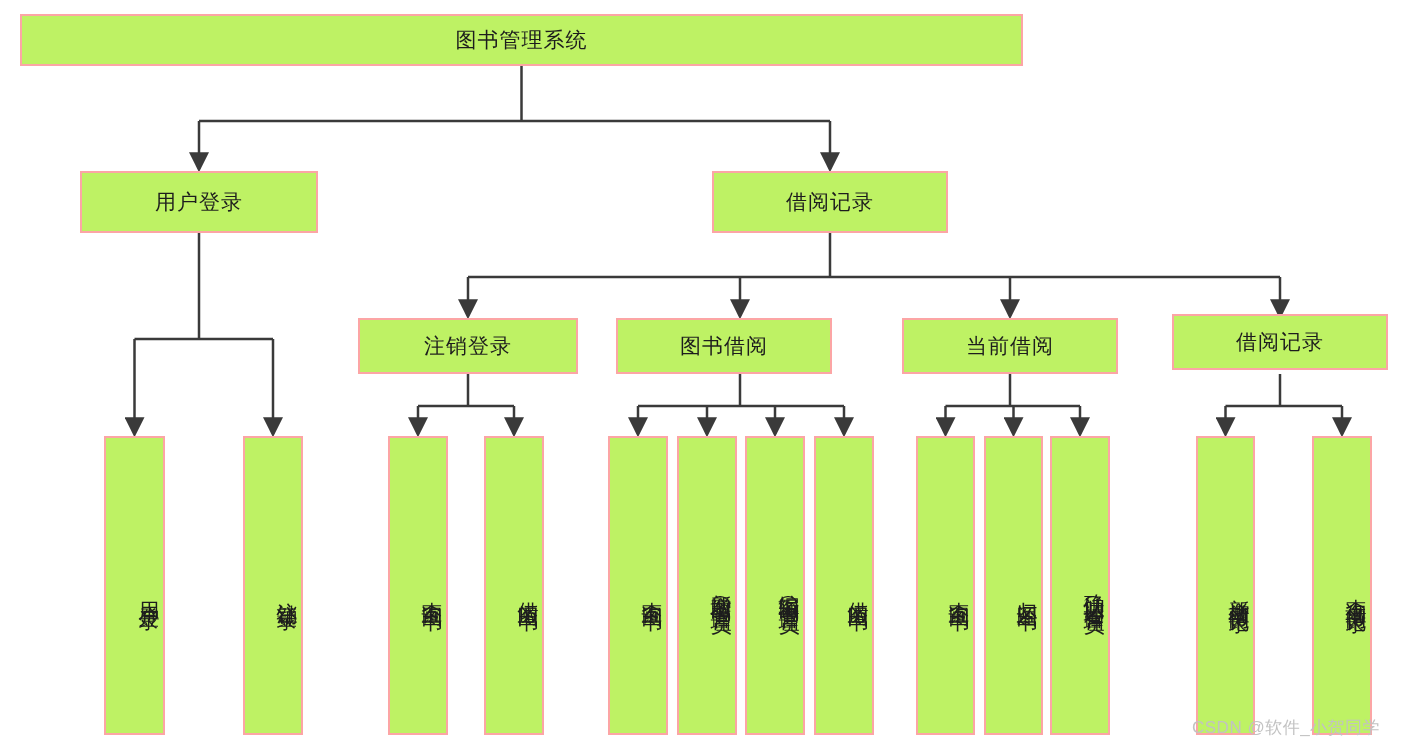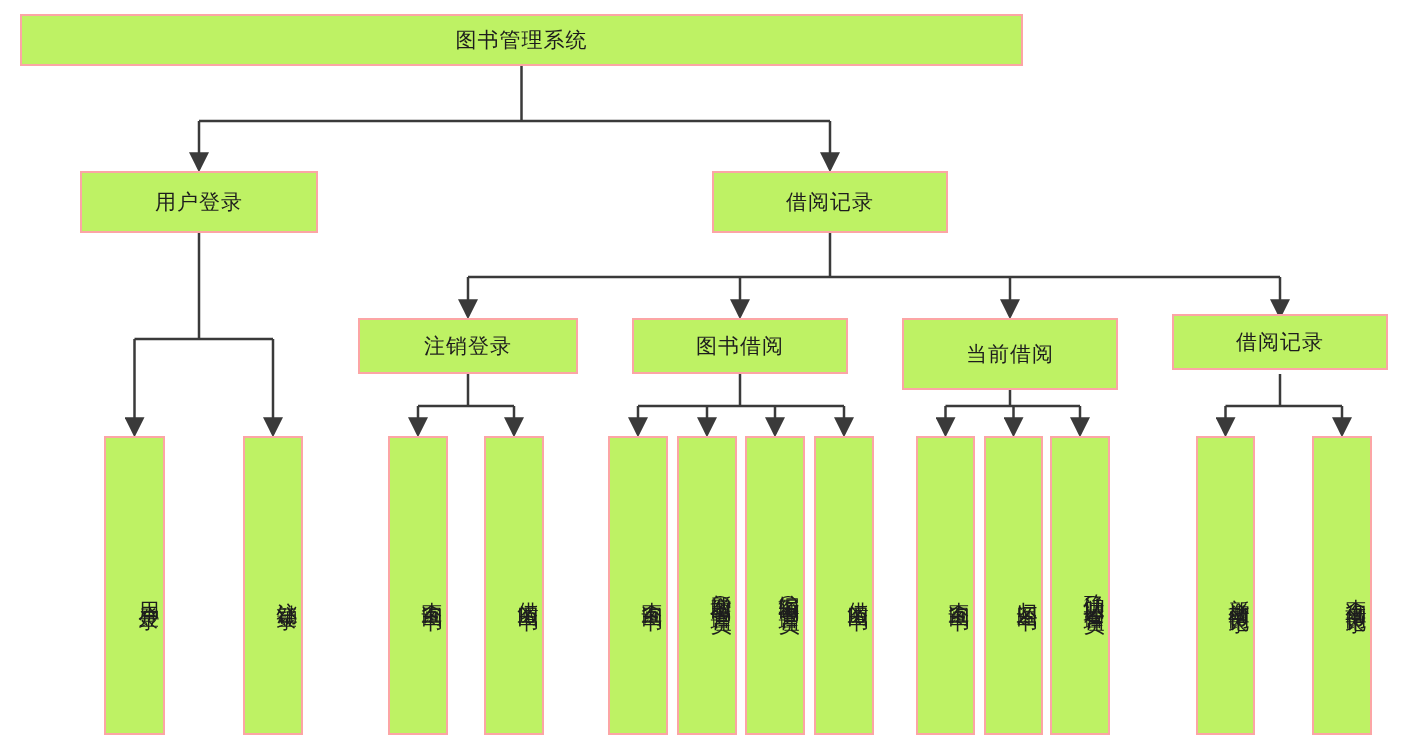--- a/index.html
+++ b/index.html
@@ -118,24 +118,24 @@
       </div>
       <div class="node horiz" style="left: 80px; top: 171px; width: 238px; height: 62px;">
         <span class="label">用户登录</span>
       </div>
       <div class="node horiz" style="left: 712px; top: 171px; width: 236px; height: 62px;">
         <span class="label">借阅记录</span>
       </div>
       <div class="node horiz" style="left: 358px; top: 318px; width: 220px; height: 56px;">
         <span class="label">注销登录</span>
       </div>
-      <div class="node horiz" style="left: 632px; top: 318px; width: 216px; height: 56px;">
+      <div class="node horiz" style="left: 616px; top: 318px; width: 216px; height: 56px;">
         <span class="label">图书借阅</span>
       </div>
-      <div class="node horiz" style="left: 902px; top: 318px; width: 216px; height: 72px;">
+      <div class="node horiz" style="left: 902px; top: 318px; width: 216px; height: 56px;">
         <span class="label">当前借阅</span>
       </div>
       <div class="node horiz" style="left: 1172px; top: 314px; width: 216px; height: 56px;">
         <span class="label">借阅记录</span>
       </div>
       <div class="node vert" style="left: 104px; top: 436px; width: 61px; height: 299px;">
         <span class="label">用户登录</span>
       </div>
       <div class="node vert" style="left: 243px; top: 436px; width: 60px; height: 299px;">
         <span class="label">注销登录</span>
@@ -168,13 +168,14 @@
         <span class="label">确认归还（管理员）</span>
       </div>
       <div class="node vert" style="left: 1196px; top: 436px; width: 59px; height: 299px;">
         <span class="label">新增借阅记录</span>
       </div>
       <div class="node vert" style="left: 1312px; top: 436px; width: 60px; height: 299px;">
         <span class="label">查询借阅记录</span>
       </div>
     </div>
 
+  <div class="watermark" style="left:1192px; top:716px;">CSDN @软件_小贺同学</div>
 </div>
 
 </body></html>

